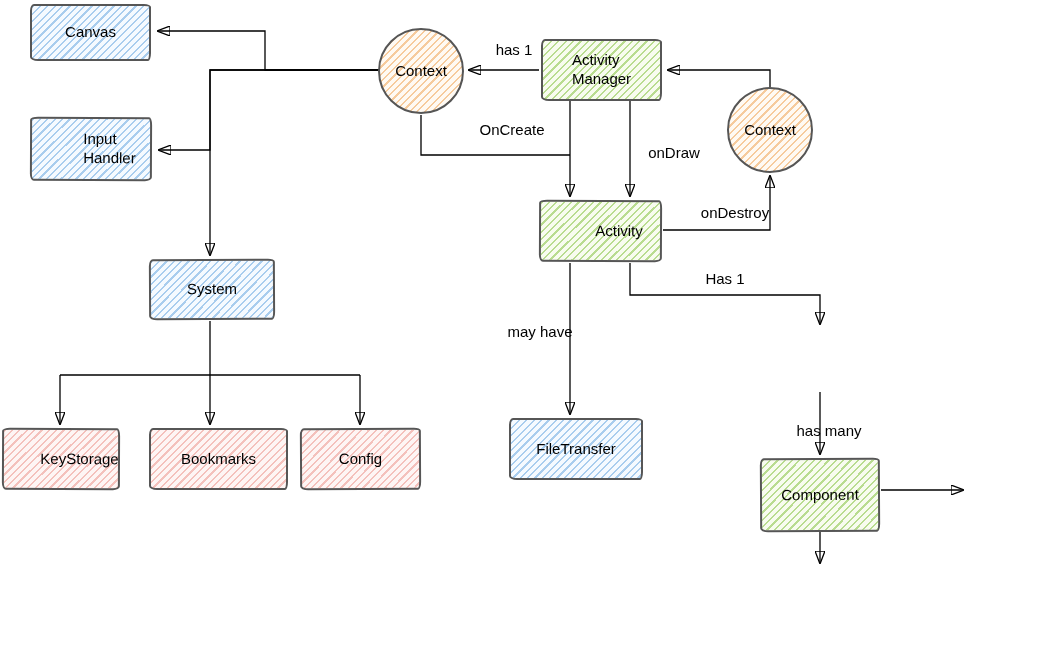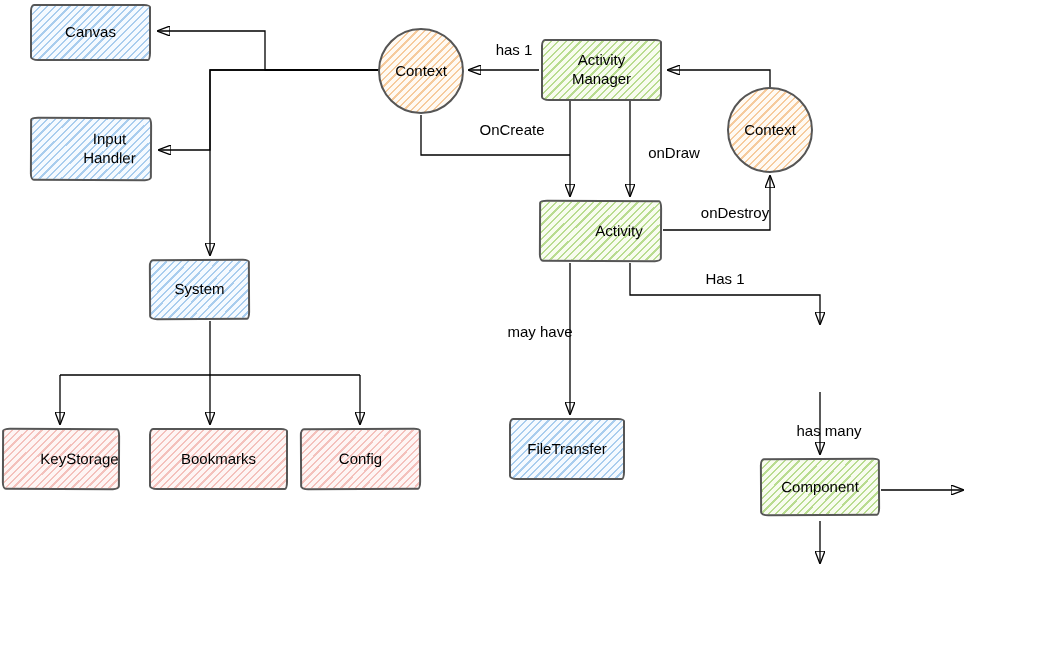--- a/index.html
+++ b/index.html
@@ -8,21 +8,21 @@
     background:#ffffff;
     font-family:"Liberation Sans", sans-serif;
     color:#000;
   }
   #stage{position:absolute;inset:0;width:1051px;height:651px;}
   svg.edges{position:absolute;left:0;top:0;z-index:1;}
   svg.edges path{fill:none;stroke:#000;stroke-width:1.3px;}
   .node{
     position:absolute;z-index:2;
     display:flex;align-items:center;justify-content:center;
-    text-align:center;font-size:15px;line-height:1.25;
+    text-align:left;font-size:15px;line-height:1.25;
     border:2px solid #565656;
     box-sizing:border-box;
   }
   .node .lbl{white-space:pre-line;padding:0 4px;}
   .rect{border-radius:4px 7px 3px 8px / 7px 3px 8px 4px;}
   .r2{border-radius:8px 3px 7px 4px / 3px 8px 4px 7px; transform:rotate(.25deg);padding-left:37px;}
   .r3{transform:rotate(-.3deg);}
   .circle{border-radius:50%;}
   .blue{
     background:
@@ -93,45 +93,45 @@
     <path d="M820 521 V563" marker-end="url(#arr)"></path>
   </svg>
 
   <div class="node rect blue" style="left:30px;top:4px;width:121px;height:57px">
     <span class="lbl">Canvas</span>
   </div>
   <div class="node rect r2 blue" style="left:30px;top:117px;width:122px;height:64px">
     <span class="lbl">Input
 Handler</span>
   </div>
-  <div class="node rect r3 blue" style="left:149px;top:259px;width:101px;height:61px">
+  <div class="node rect r3 blue" style="left:149px;top:259px;width:126px;height:61px">
     <span class="lbl">System</span>
   </div>
-  <div class="node rect blue" style="left:509px;top:418px;width:116px;height:62px">
+  <div class="node rect blue" style="left:509px;top:418px;width:134px;height:62px">
     <span class="lbl">FileTransfer</span>
   </div>
 
   <div class="node rect r2 red" style="left:2px;top:428px;width:118px;height:62px">
     <span class="lbl">KeyStorage</span>
   </div>
   <div class="node rect red" style="left:149px;top:428px;width:139px;height:62px">
     <span class="lbl">Bookmarks</span>
   </div>
   <div class="node rect r3 red" style="left:300px;top:428px;width:121px;height:62px">
     <span class="lbl">Config</span>
   </div>
 
   <div class="node rect green" style="left:541px;top:39px;width:121px;height:62px">
     <span class="lbl">Activity
 Manager</span>
   </div>
   <div class="node rect r2 green" style="left:539px;top:200px;width:123px;height:62px">
     <span class="lbl">Activity</span>
   </div>
-  <div class="node rect r3 green" style="left:760px;top:458px;width:120px;height:58px">
+  <div class="node rect r3 green" style="left:760px;top:458px;width:120px;height:74px">
     <span class="lbl">Component</span>
   </div>
 
   <div class="node circle orange" style="left:378px;top:28px;width:86px;height:86px">
     <span class="lbl">Context</span>
   </div>
   <div class="node circle orange" style="left:727px;top:87px;width:86px;height:86px">
     <span class="lbl">Context</span>
   </div>
 

